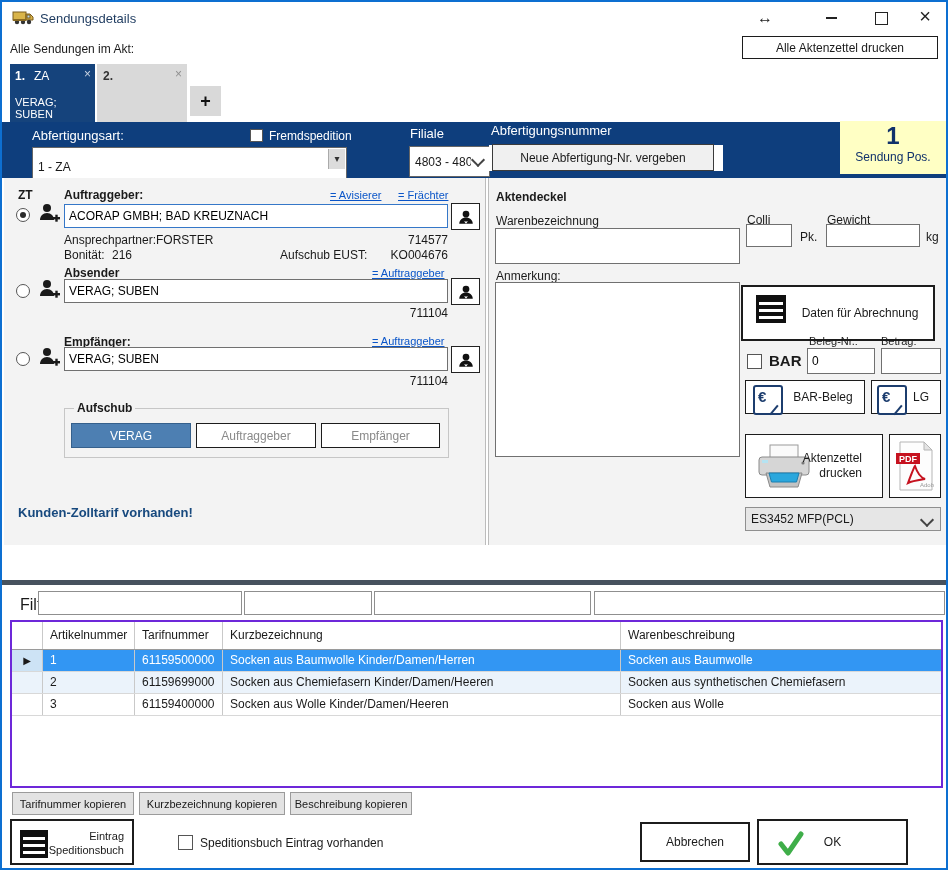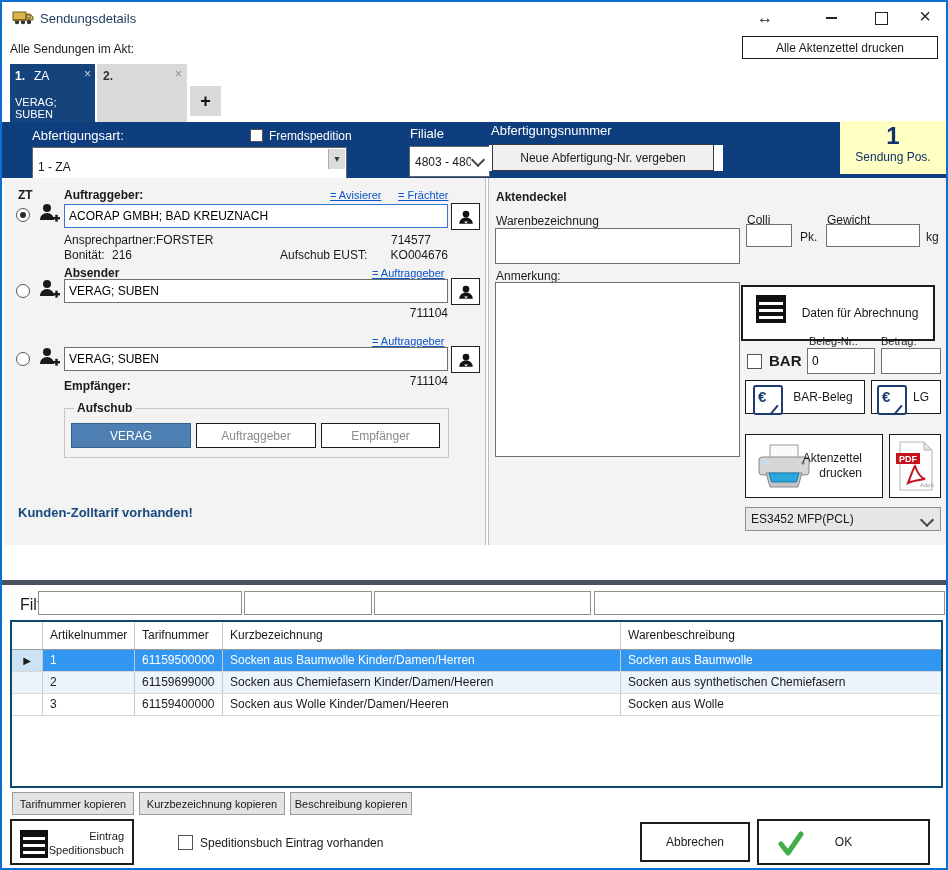--- a/index.html
+++ b/index.html
@@ -35,21 +35,21 @@
   
   .listicon{background:repeating-linear-gradient(180deg,#101010 0 4px,#fff 4px 7px);
         border:3px solid #101010;}
   .eurodoc{border:2px solid #1c3d6e;border-radius:3px;position:relative;background:#fff;}
   .eurodoc .e{position:absolute;left:3px;top:1px;font-weight:bold;color:#1c3d6e;font-size:15px;}
   .eurodoc .pen{position:absolute;right:1px;bottom:2px;width:12px;height:2px;
         background:#1c3d6e;transform:rotate(-50deg);}
   .personbtn{background:#fff;border:1px solid #222;display:flex;align-items:center;
         justify-content:center;cursor:pointer;}
   
-  #tbl{border:2px solid #0c4a6e;background:#fff;}
+  #tbl{border:2px solid #6d28d9;background:#fff;}
   .trow{display:flex;height:21px;line-height:21px;border-bottom:1px solid #d8d8d8;}
   .thead{display:flex;height:27px;line-height:27px;border-bottom:1px solid #9a9a9a;background:#fff;}
   .c0{width:30px;border-right:1px solid #c9c9c9;flex:none;text-align:center;}
   .c1{width:84px;border-right:1px solid #c9c9c9;flex:none;padding-left:7px;overflow:hidden;}
   .c2{width:80px;border-right:1px solid #c9c9c9;flex:none;padding-left:7px;overflow:hidden;}
   .c3{width:390px;border-right:1px solid #c9c9c9;flex:none;padding-left:7px;overflow:hidden;}
   .c4{flex:1;padding-left:7px;overflow:hidden;}
   .rsel .c1,.rsel .c2,.rsel .c3,.rsel .c4{background:#3296f3;color:#fff;}
   .rsel .c0{background:#cde3f5;}
   .ralt{background:#ebf3fb;}
@@ -146,21 +146,21 @@
     <input class="abs txt" style="left: 60px; top: 26px; width: 384px; height: 24px; border: 1px solid rgb(53, 119, 200);" value="ACORAP GMBH; BAD KREUZNACH">
     <div class="abs personbtn" style="left:447px;top:25px;width:29px;height:27px;">
       <svg width="18" height="18" viewBox="0 0 24 24">
         <circle cx="12" cy="8" r="4.5" fill="#111"></circle>
           <path d="M3 21c0-5 4-8.5 9-8.5s9 3.5 9 8.5z" fill="#111"></path>
         <path d="M9 17c1 1.5 5 1.5 6 0l-3 4z" fill="#fff"></path>
       </svg>
     </div>
     <div class="abs" style="left:60px;top:55px;">Ansprechpartner:</div>
     <div class="abs" style="left:152px;top:55px;">FORSTER</div>
-    <div class="abs right" style="left:370px;top:55px;width:74px;text-align:center;">714577</div>
+    <div class="abs right" style="left:370px;top:55px;width:74px;">714577</div>
     <div class="abs" style="left:60px;top:70px;">Bonität:</div>
     <div class="abs" style="left:108px;top:70px;">216</div>
     <div class="abs" style="left:276px;top:70px;">Aufschub EUST:</div>
     <div class="abs right" style="left:370px;top:70px;width:74px;">KO004676</div>
 
     <div class="abs b" style="left:60px;top:88px;">Absender</div>
     <a class="abs link" style="left:368px;top:89px;">= Auftraggeber</a>
     <span class="abs radio" style="left:12px;top:106px;"></span>
     <svg class="abs" style="left:33px;top:99px;" width="24" height="24" viewBox="0 0 24 24">
       <circle cx="10" cy="7" r="4" fill="#1a1a1a"></circle>
@@ -171,21 +171,21 @@
     <input class="abs txt" style="left: 60px; top: 101px; width: 384px; height: 24px;" value="VERAG; SUBEN">
     <div class="abs personbtn" style="left:447px;top:100px;width:29px;height:27px;">
       <svg width="18" height="18" viewBox="0 0 24 24">
         <circle cx="12" cy="8" r="4.5" fill="#111"></circle>
           <path d="M3 21c0-5 4-8.5 9-8.5s9 3.5 9 8.5z" fill="#111"></path>
         <path d="M9 17c1 1.5 5 1.5 6 0l-3 4z" fill="#fff"></path>
       </svg>
     </div>
     <div class="abs right" style="left:370px;top:128px;width:74px;">711104</div>
 
-    <div class="abs b" style="left:60px;top:157px;margin-top:44px;">Empfänger:</div>
+    <div class="abs b" style="left:60px;top:157px;">Empfänger:</div>
     <a class="abs link" style="left:368px;top:157px;">= Auftraggeber</a>
     <span class="abs radio" style="left:12px;top:174px;"></span>
     <svg class="abs" style="left:33px;top:167px;" width="24" height="24" viewBox="0 0 24 24">
       <circle cx="10" cy="7" r="4" fill="#1a1a1a"></circle>
       <path d="M3 19c0-4 3-7 7-7s7 3 7 7z" fill="#1a1a1a"></path>
       <rect x="16" y="16" width="7" height="2.4" fill="#1a1a1a"></rect>
         <rect x="18.3" y="13.7" width="2.4" height="7" fill="#1a1a1a"></rect>
     </svg>
     <input class="abs txt" style="left: 60px; top: 169px; width: 384px; height: 24px;" value="VERAG; SUBEN">
     <div class="abs personbtn" style="left:447px;top:168px;width:29px;height:27px;">
@@ -341,20 +341,20 @@
       <div>Eintrag</div>
       <div>Speditionsbuch</div>
     </div>
   </div>
   <span class="abs cb" style="left:176px;top:833px;width:15px;height:15px;"></span>
   <div class="abs" style="left:198px;top:834px;">Speditionsbuch Eintrag vorhanden</div>
 
   <div class="abs btnw" style="left:638px;top:820px;width:110px;height:40px;border-width:2px;">
     <span>Abbrechen</span>
   </div>
-  <div class="abs btnw" style="left:755px;top:817px;width:173px;height:46px;border-width:2px;">
+  <div class="abs btnw" style="left:755px;top:817px;width:151px;height:46px;border-width:2px;">
     <svg class="abs" style="left:18px;top:10px;" width="28" height="26" viewBox="0 0 28 26">
       <path d="M4 13l7 9L24 3" fill="none" stroke="#3fae49" stroke-width="5" stroke-linecap="round" stroke-linejoin="round"></path>
     </svg>
     <span>OK</span>
   </div>
 
 </div>
 
 </body></html>

